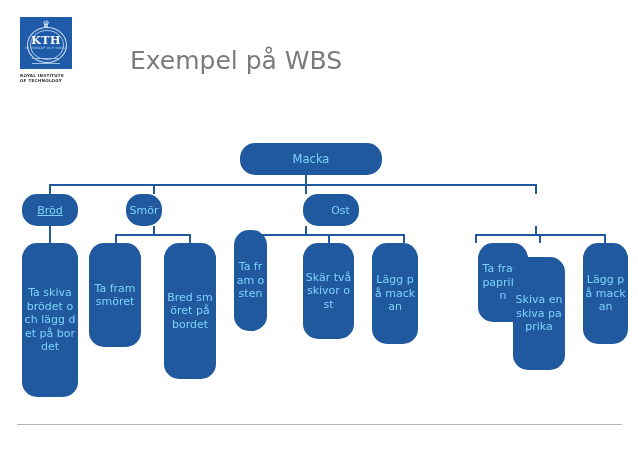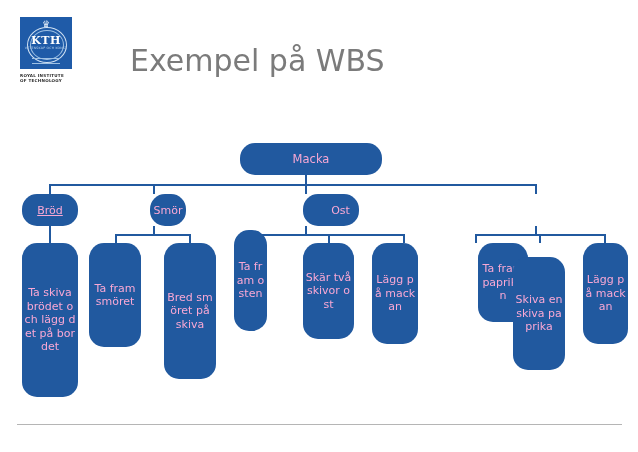--- a/index.html
+++ b/index.html
@@ -105,41 +105,41 @@
     font-weight: bold;
     letter-spacing: 0.25px;
   }
 
   
   #title {
     position: absolute;
     left: 130px;
     top: 46px;
     color: #7b7b7b;
-    font-size: 30px;
+    font-size: 25px;
     line-height: 30px;
     white-space: nowrap;
   }
 
   
   #footer-rule {
     position: absolute;
     left: 17px;
     top: 424px;
     width: 605px;
     height: 1px;
     background: #b5b5b5;
   }
 
   
   .node {
     position: absolute;
     background: #21599F;
     border-radius: 15px;
-    color: #f9a8d4;
+    color: #7dd3fc;
     display: flex;
     align-items: center;
     justify-content: center;
     text-align: center;
     box-sizing: border-box;
     overflow: hidden;
   }
   .node .lbl {
     display: block;
     width: 100%;
@@ -208,36 +208,36 @@
   <div class="conn v" style="left:539px; top:234px; height:9px;"></div>
   <div class="conn v" style="left:604px; top:234px; height:9px;"></div>
 
   <div class="node root" style="left:240px; top:143px; width:142px; height:32px;">
     <span class="lbl">Macka</span>
   </div>
 
   <div class="node lvl2" style="left:22px; top:194px; width:56px; height:32px;text-decoration:underline;">
     <span class="lbl">Bröd</span>
   </div>
-  <div class="node lvl2" style="left:126px; top:194px; width:36px; height:32px;margin-left:24px;">
+  <div class="node lvl2" style="left:126px; top:194px; width:36px; height:32px;">
     <span class="lbl">Smör</span>
   </div>
   <div class="node lvl2" style="left:303px; top:194px; width:56px; height:32px;padding-left:19px;">
     <span class="lbl">Ost</span>
   </div>
 
   <div class="node leaf" style="left:22px; top:243px; width:56px; height:154px;">
     <span class="lbl">Ta skiva brödet och lägg det på bordet</span>
   </div>
 
   <div class="node leaf" style="left:89px; top:243px; width:52px; height:104px;">
     <span class="lbl">Ta fram smöret</span>
   </div>
   <div class="node leaf" style="left:164px; top:243px; width:52px; height:136px;">
-    <span class="lbl">Bred smöret på skiva</span>
+    <span class="lbl">Bred smöret på bordet</span>
   </div>
 
   <div class="node leaf" style="left:234px; top:230px; width:33px; height:101px;">
     <span class="lbl">Ta fram osten</span>
   </div>
   <div class="node leaf" style="left:303px; top:243px; width:51px; height:96px;">
     <span class="lbl">Skär två skivor ost</span>
   </div>
   <div class="node leaf" style="left:372px; top:243px; width:46px; height:101px;">
     <span class="lbl">Lägg på mackan</span>

